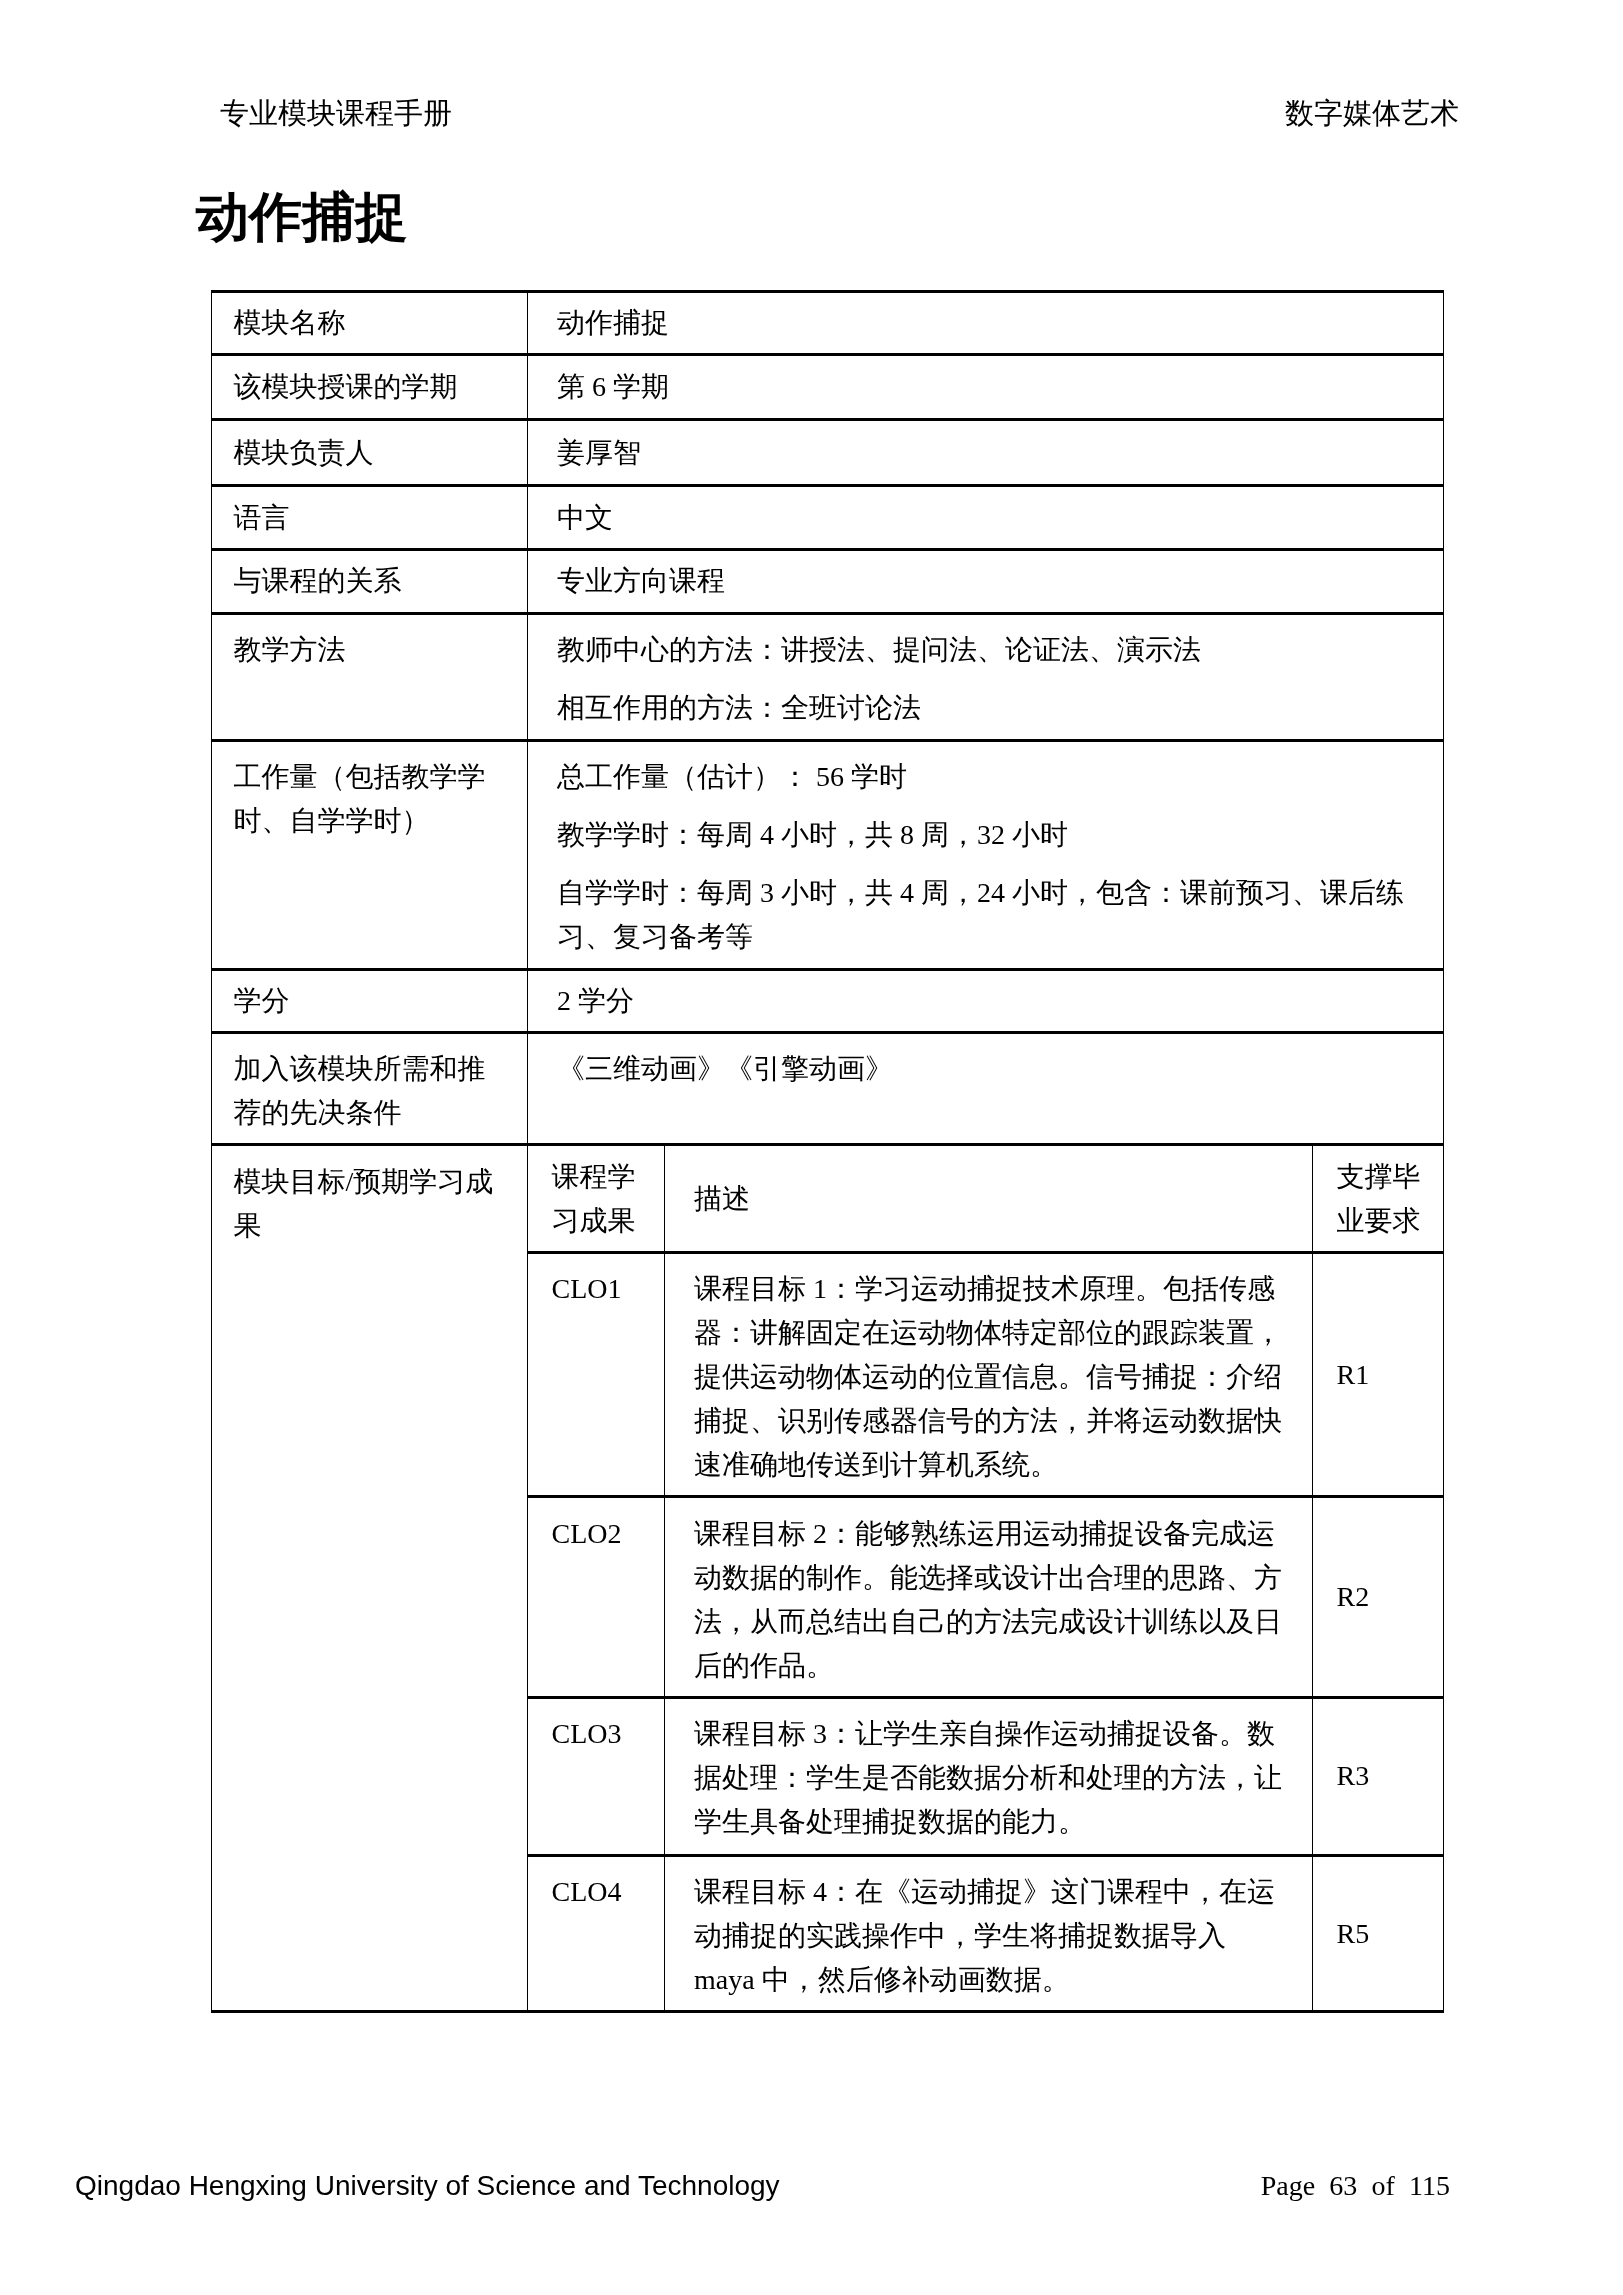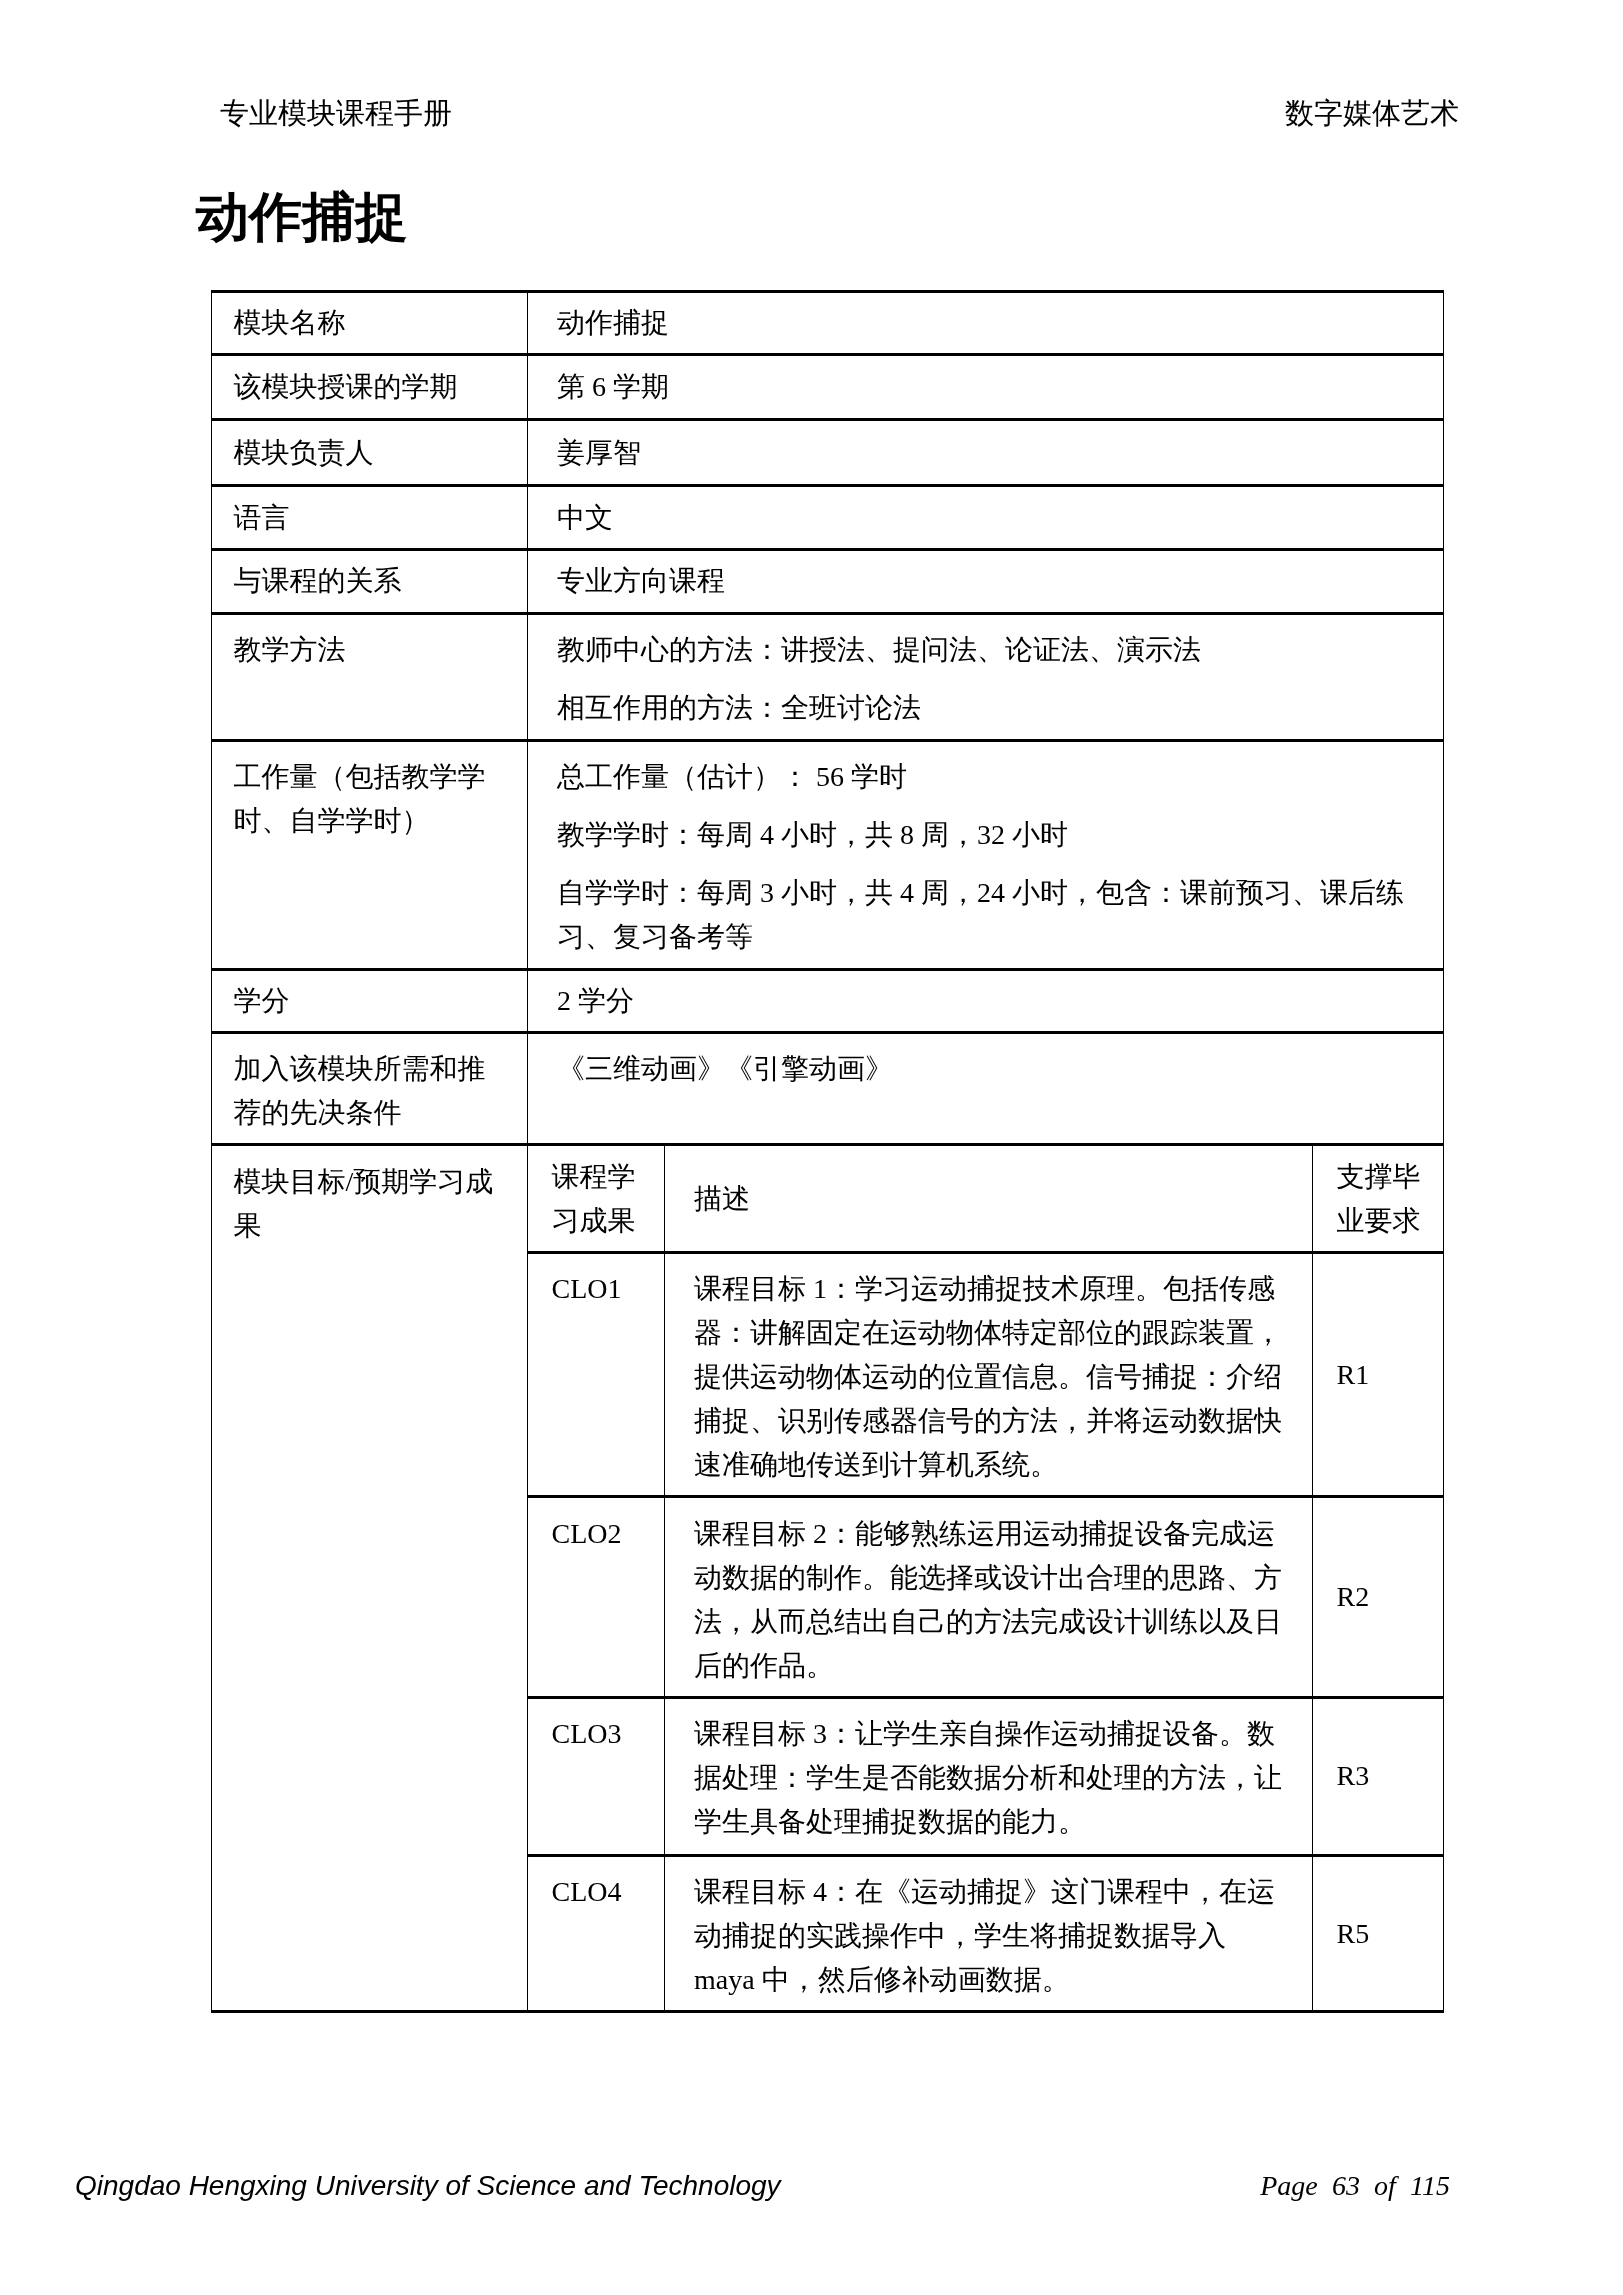--- a/index.html
+++ b/index.html
@@ -36,22 +36,22 @@
   .v-top { vertical-align: top; padding-top: 13.3px; }
   .v-mid { vertical-align: middle; }
   td p { margin: 0 0 14.3px 0; }
   td p:last-child { margin-bottom: 0; }
   td.clo-id, td.req { padding-left: 23.5px; padding-right: 14.3px; }
   .footer {
     position: absolute; top: 2169px; left: 75px; right: 173px;
     display: flex; justify-content: space-between; align-items: baseline;
     font-size: 28px; line-height: 34px;
   }
-  .footer .f-left { font-family: "Liberation Sans", sans-serif; font-style: italic; }
-  .footer .f-right { font-family: "Liberation Serif", serif; word-spacing: 7.2px; font-style: italic; }
+  .footer .f-left { font-family: "Liberation Sans", sans-serif; }
+  .footer .f-right { font-family: "Liberation Serif", serif; word-spacing: 7.2px; }
 </style>
 </head>
 <body>
 
 <div class="header">
   <span>专业模块课程手册</span>
   <span>数字媒体艺术</span>
 </div>
 
 <h1 class="title">动作捕捉</h1>

